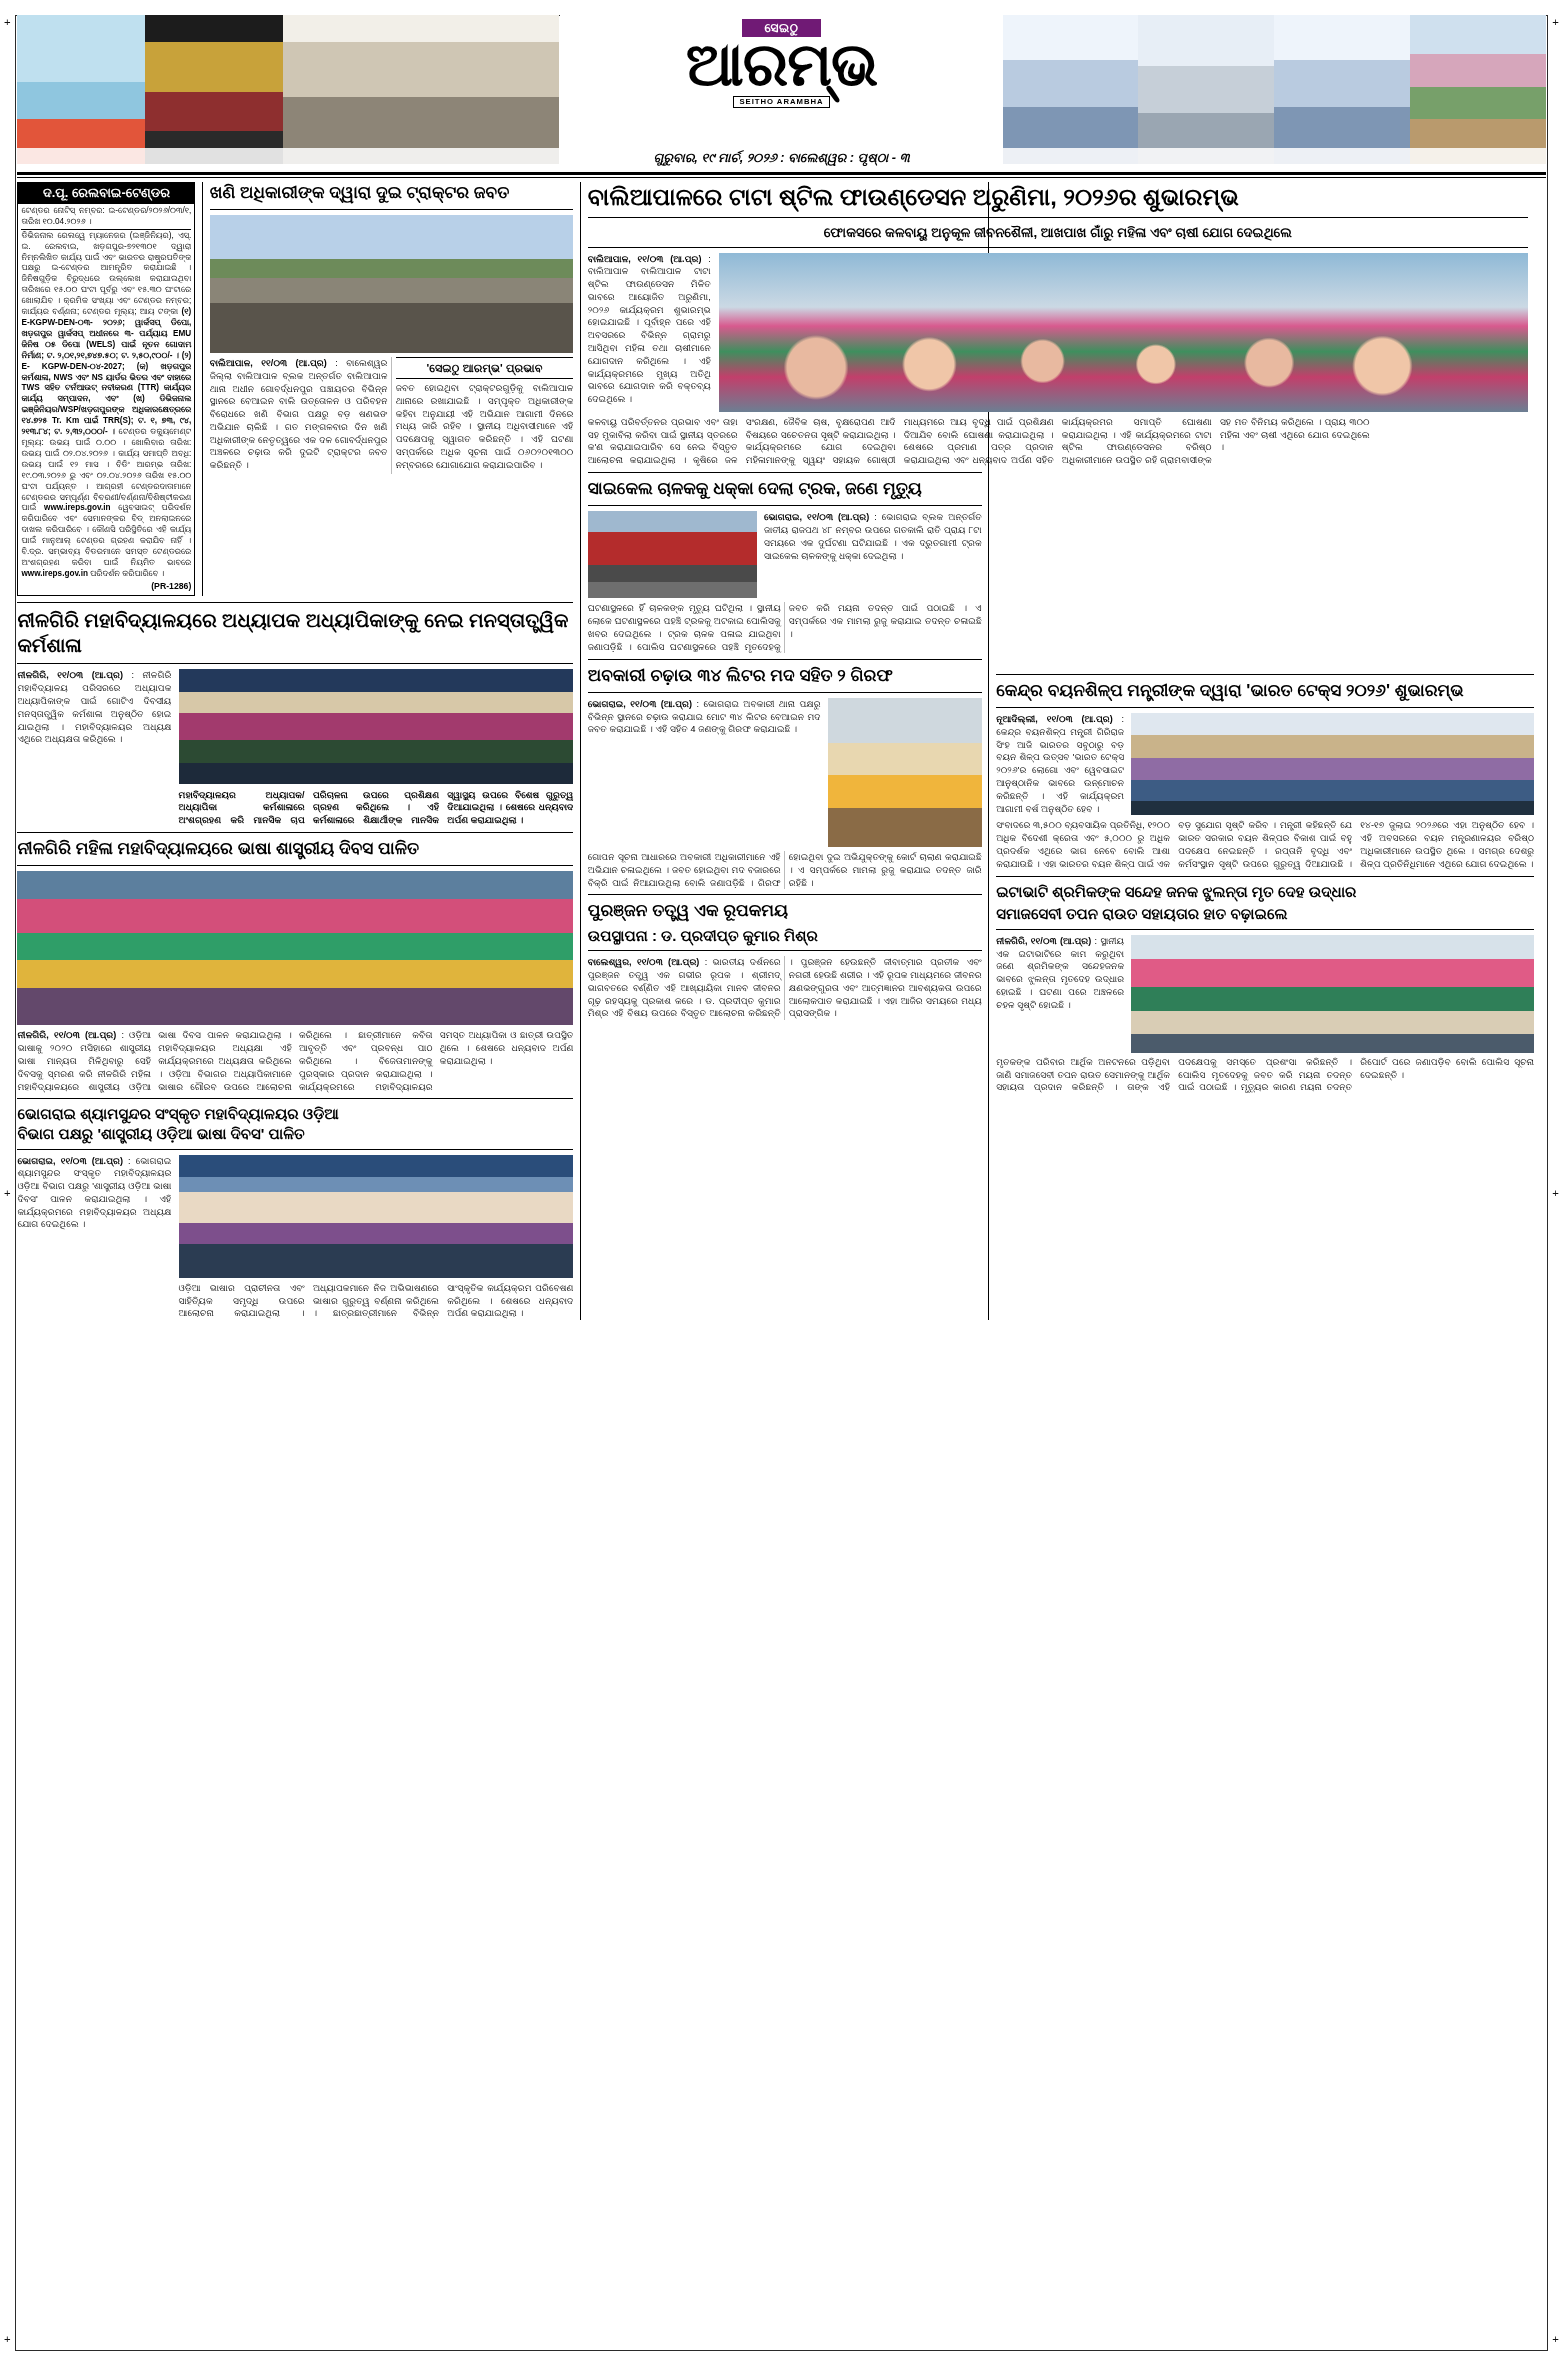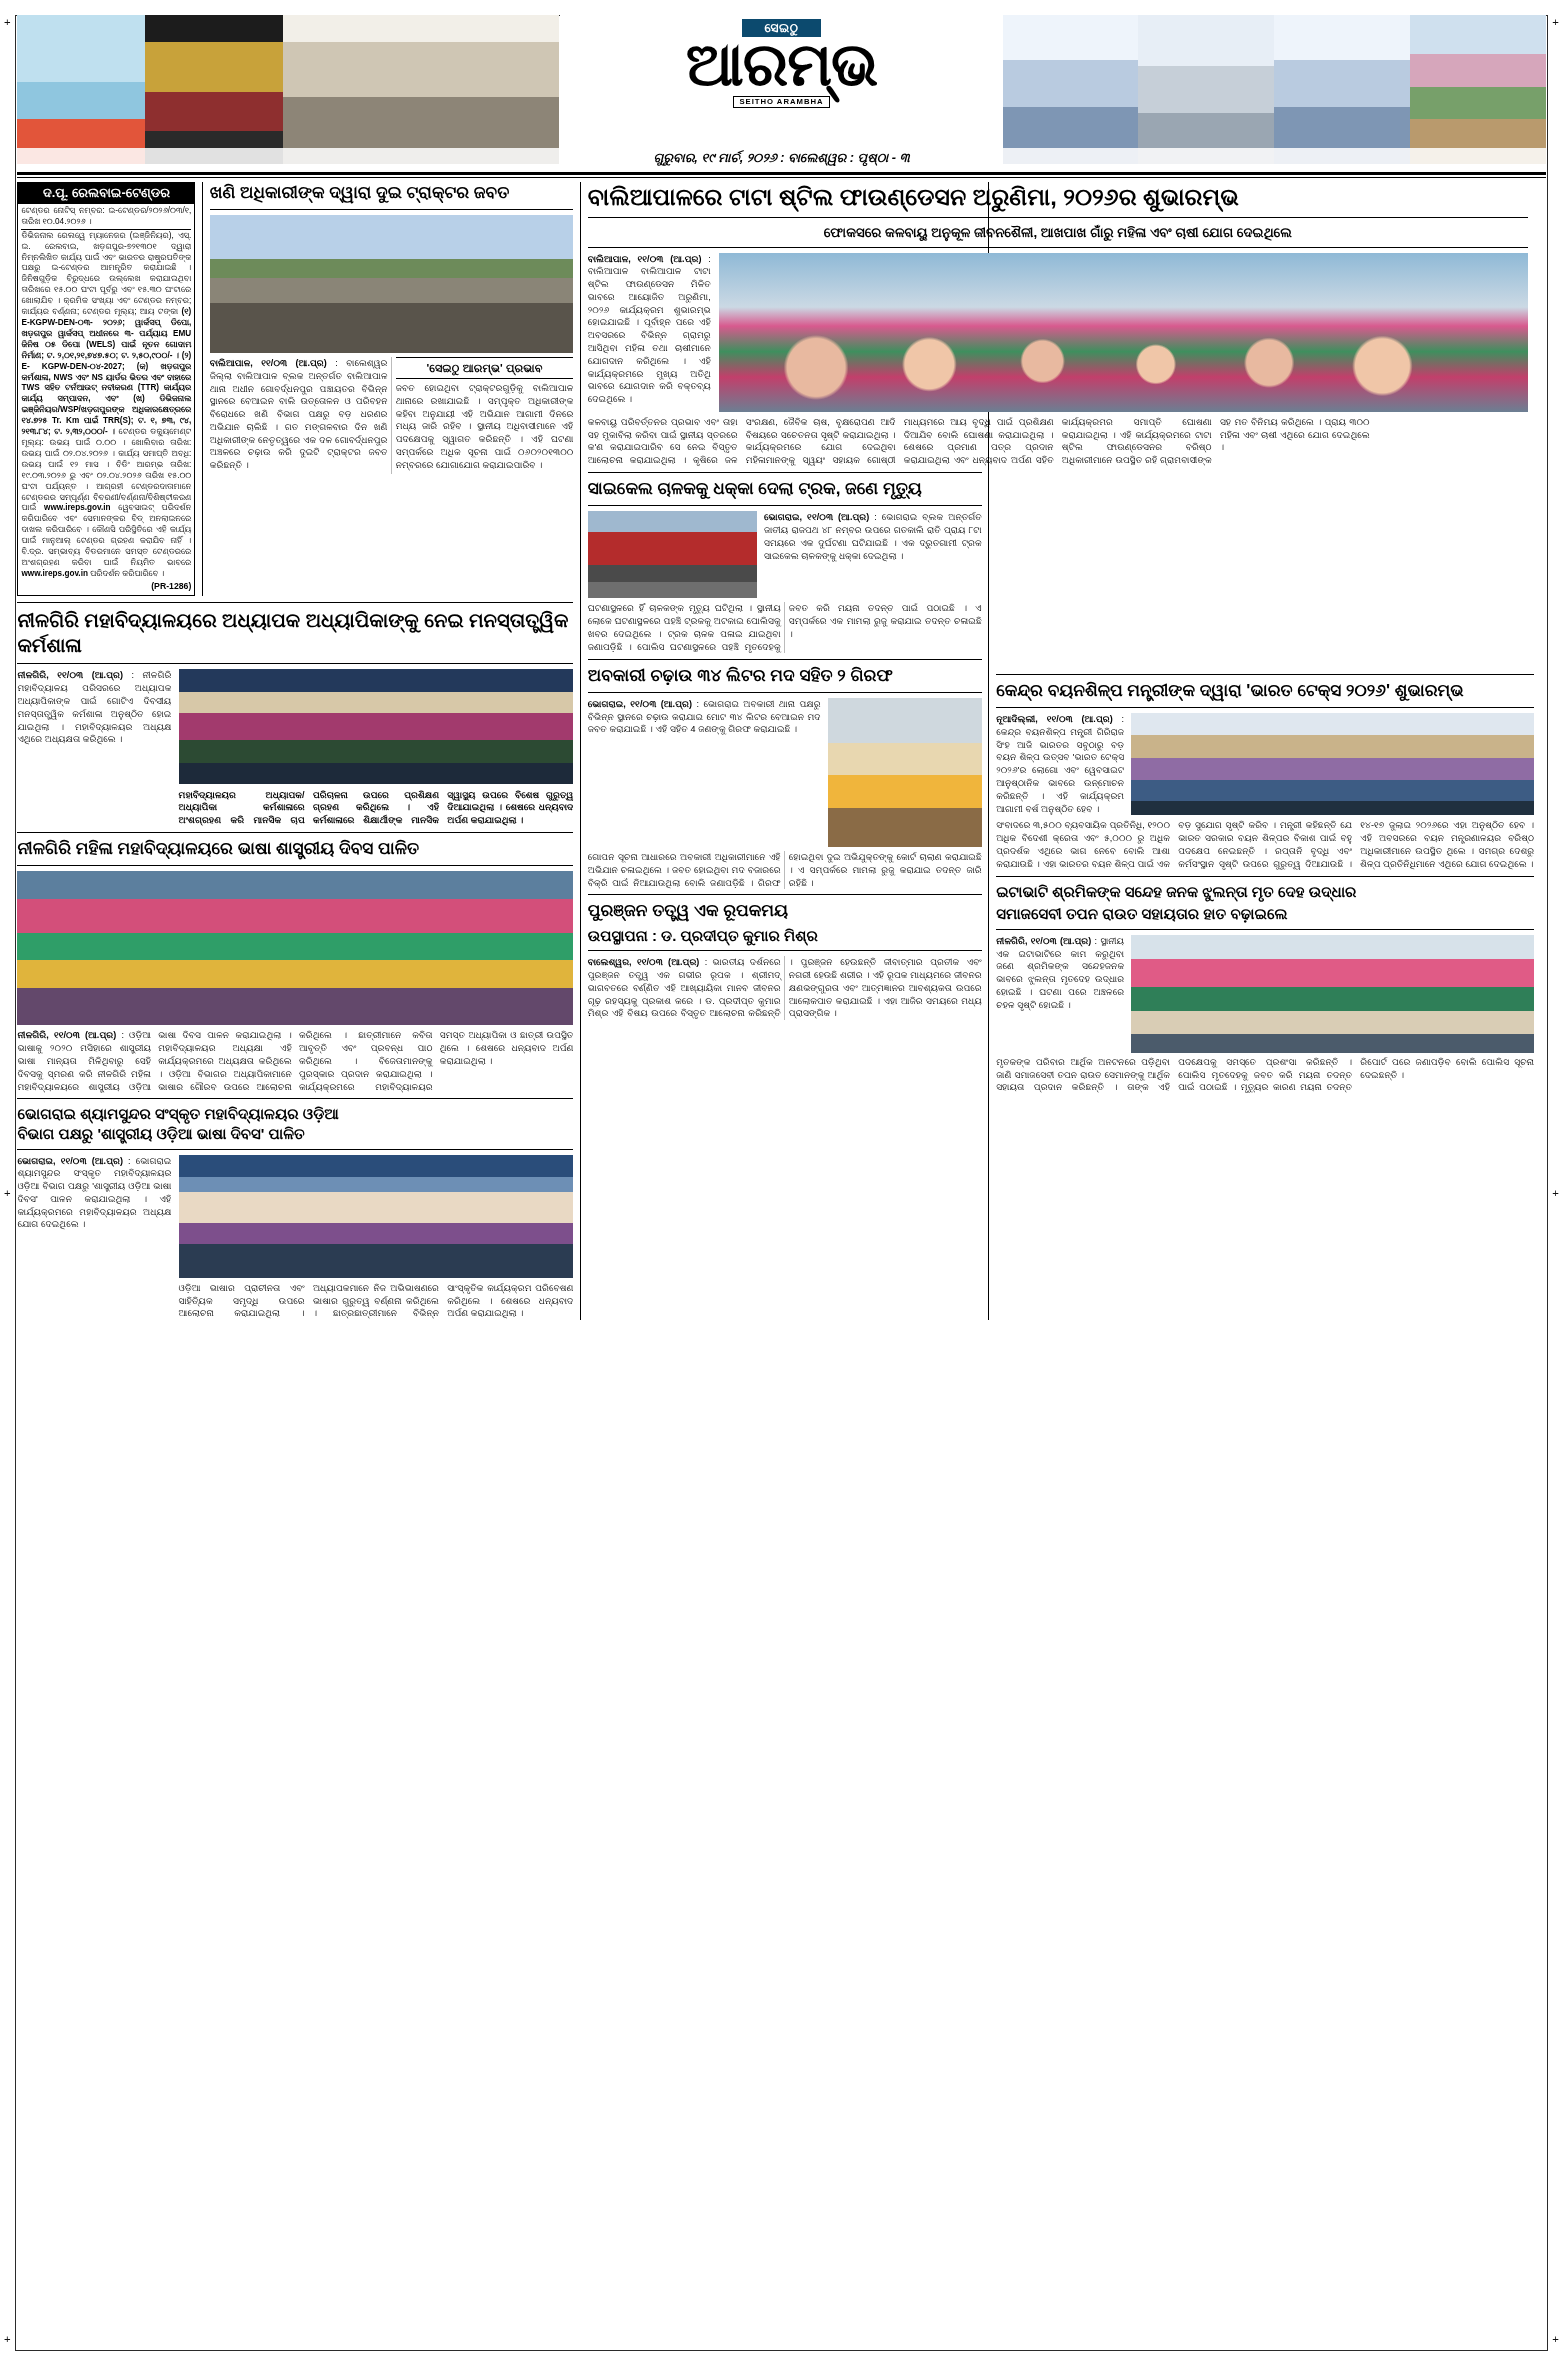--- a/index.html
+++ b/index.html
@@ -40,21 +40,21 @@
     height:149px; display:flex; flex:0 0 auto; gap:0;
   }
   .mh-photos-left { width: 543px; }
   .mh-photos-right { width: 543px; }
   .ph { height:149px; background-size:cover; background-position:center; position:relative; }
   .logo-block {
     flex:1 1 auto; display:flex; flex-direction:column; align-items:center;
     justify-content:flex-start; padding-top:4.1px; background:#fff; z-index:3;
   }
   .logo-seitho {
-    background:#0c4a6e; color:#fff; font-size:12.3px; letter-spacing:0.5px;
+    background:#701a75; color:#fff; font-size:12.3px; letter-spacing:0.5px;
     padding:1.5px 22.5px 2px 22.5px; font-weight:700; font-family:"Liberation Serif", serif;
   }
   .logo-word {
     font-size:60px; font-weight:700; line-height:1.0; letter-spacing:-1px;
     font-family:"Liberation Serif", serif; margin-top:-2px;
   }
   .logo-sub {
     border:1px solid #000; font-size:7.7px; font-weight:700; letter-spacing:1px;
     padding:0.5px 5.1px; margin-top:1px;
   }
@@ -229,21 +229,21 @@
         </div>
 
         <div class="colsep"></div>
 
         <div style="flex:1;">
           <div class="hl hl-md odia">ଖଣି ଅଧିକାରୀଙ୍କ ଦ୍ୱାରା ଦୁଇ ଟ୍ରାକ୍ଟର ଜବତ</div>
           <div class="hr-b"></div>
           <div class="photo img-tractor" style="height:138px;"></div>
           <div class="body-text odia twocol" style="margin-top:4.1px;">
             <b>ବାଲିଆପାଳ, ୧୧/୦୩ (ଆ.ପ୍ର)</b>
-            <span>: ବାଲେଶ୍ୱର ଜିଲ୍ଲା ବାଲିଆପାଳ ବ୍ଲକ ଅନ୍ତର୍ଗତ ବାଲିଆପାଳ ଥାନା ଅଧୀନ ଗୋବର୍ଦ୍ଧନପୁର ପଞ୍ଚାୟତର ବିଭିନ୍ନ ସ୍ଥାନରେ ବେଆଇନ ବାଲି ଉତ୍ତୋଳନ ଓ ପରିବହନ ବିରୋଧରେ ଖଣି ବିଭାଗ ପକ୍ଷରୁ ବଡ଼ ଧରଣର ଅଭିଯାନ ଚାଲିଛି । ଗତ ମଙ୍ଗଳବାର ଦିନ ଖଣି ଅଧିକାରୀଙ୍କ ନେତୃତ୍ୱରେ ଏକ ଦଳ ଗୋବର୍ଦ୍ଧନପୁର ଅଞ୍ଚଳରେ ଚଢ଼ାଉ କରି ଦୁଇଟି ଟ୍ରାକ୍ଟର ଜବତ କରିଛନ୍ତି ।</span>
+            <span>: ବାଲେଶ୍ୱର ଜିଲ୍ଲା ବାଲିଆପାଳ ବ୍ଲକ ଅନ୍ତର୍ଗତ ବାଲିଆପାଳ ଥାନା ଅଧୀନ ଗୋବର୍ଦ୍ଧନପୁର ପଞ୍ଚାୟତର ବିଭିନ୍ନ ସ୍ଥାନରେ ବେଆଇନ ବାଲି ଉତ୍ତୋଳନ ଓ ପରିବହନ ବିରୋଧରେ ଖଣି ବିଭାଗ ପକ୍ଷରୁ ବଡ଼ ଷଣଭଙ ଅଭିଯାନ ଚାଲିଛି । ଗତ ମଙ୍ଗଳବାର ଦିନ ଖଣି ଅଧିକାରୀଙ୍କ ନେତୃତ୍ୱରେ ଏକ ଦଳ ଗୋବର୍ଦ୍ଧନପୁର ଅଞ୍ଚଳରେ ଚଢ଼ାଉ କରି ଦୁଇଟି ଟ୍ରାକ୍ଟର ଜବତ କରିଛନ୍ତି ।</span>
             <div style="text-align:center;font-weight:700;font-size:11.3px;margin:4.1px 0 3.1px 0;border-top:0.5px solid #000;border-bottom:0.5px solid #000;padding:2px 0;">'ସେଇଠୁ ଆରମ୍ଭ' ପ୍ରଭାବ</div>
             <span>ଜବତ ହୋଇଥିବା ଟ୍ରାକ୍ଟରଗୁଡ଼ିକୁ ବାଲିଆପାଳ ଥାନାରେ ରଖାଯାଇଛି । ସମ୍ପୃକ୍ତ ଅଧିକାରୀଙ୍କ କହିବା ଅନୁଯାୟୀ ଏହି ଅଭିଯାନ ଆଗାମୀ ଦିନରେ ମଧ୍ୟ ଜାରି ରହିବ । ସ୍ଥାନୀୟ ଅଧିବାସୀମାନେ ଏହି ପଦକ୍ଷେପକୁ ସ୍ୱାଗତ କରିଛନ୍ତି । ଏହି ଘଟଣା ସମ୍ପର୍କରେ ଅଧିକ ସୂଚନା ପାଇଁ ୦୬୦୨୦୧୩୦୦ ନମ୍ବରରେ ଯୋଗାଯୋଗ କରାଯାଇପାରିବ ।</span>
           </div>
         </div>
       </div>
 
       <div class="hr-b" style="border-top:1.5px solid #000;"></div>
 
       <div>
         <div class="hl hl-lg odia">ନୀଳଗିରି ମହାବିଦ୍ୟାଳୟରେ ଅଧ୍ୟାପକ ଅଧ୍ୟାପିକାଙ୍କୁ ନେଇ ମନସ୍ତାତ୍ତ୍ୱିକ କର୍ମଶାଳା</div>

